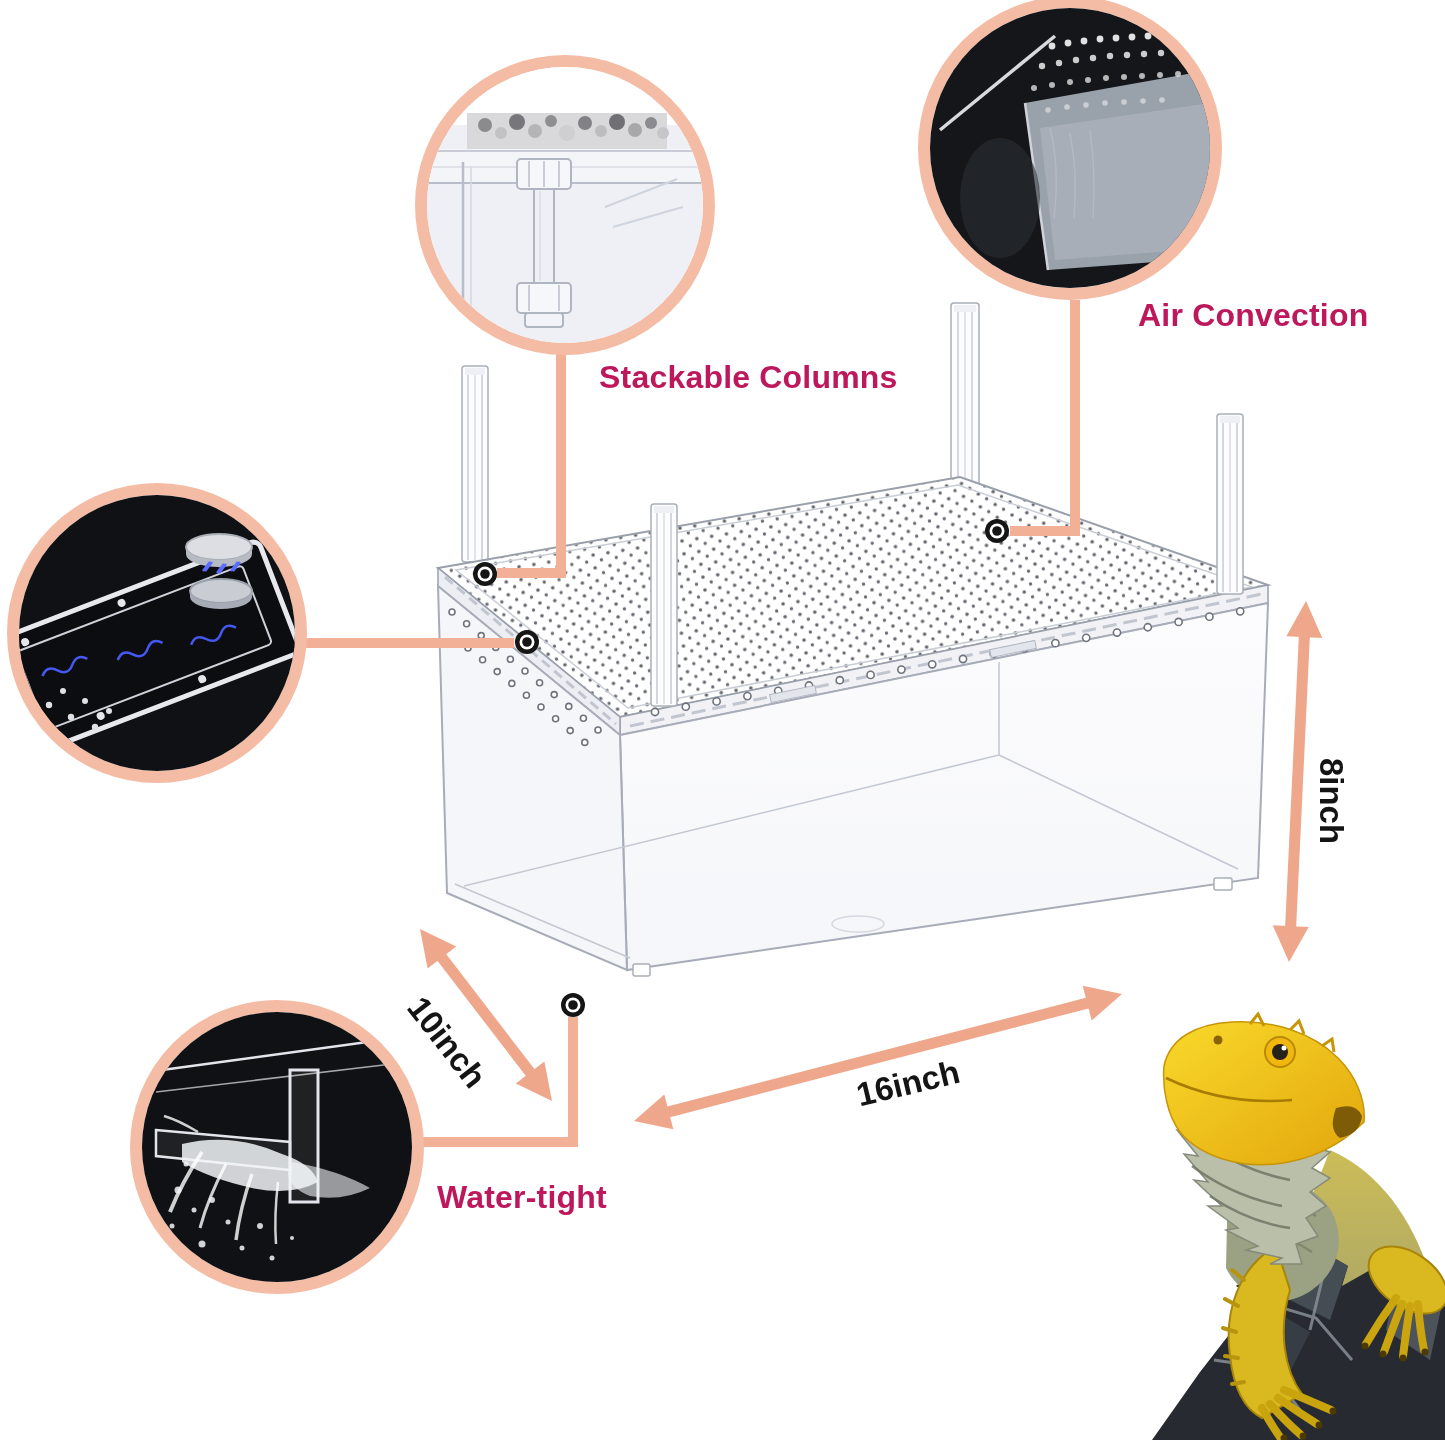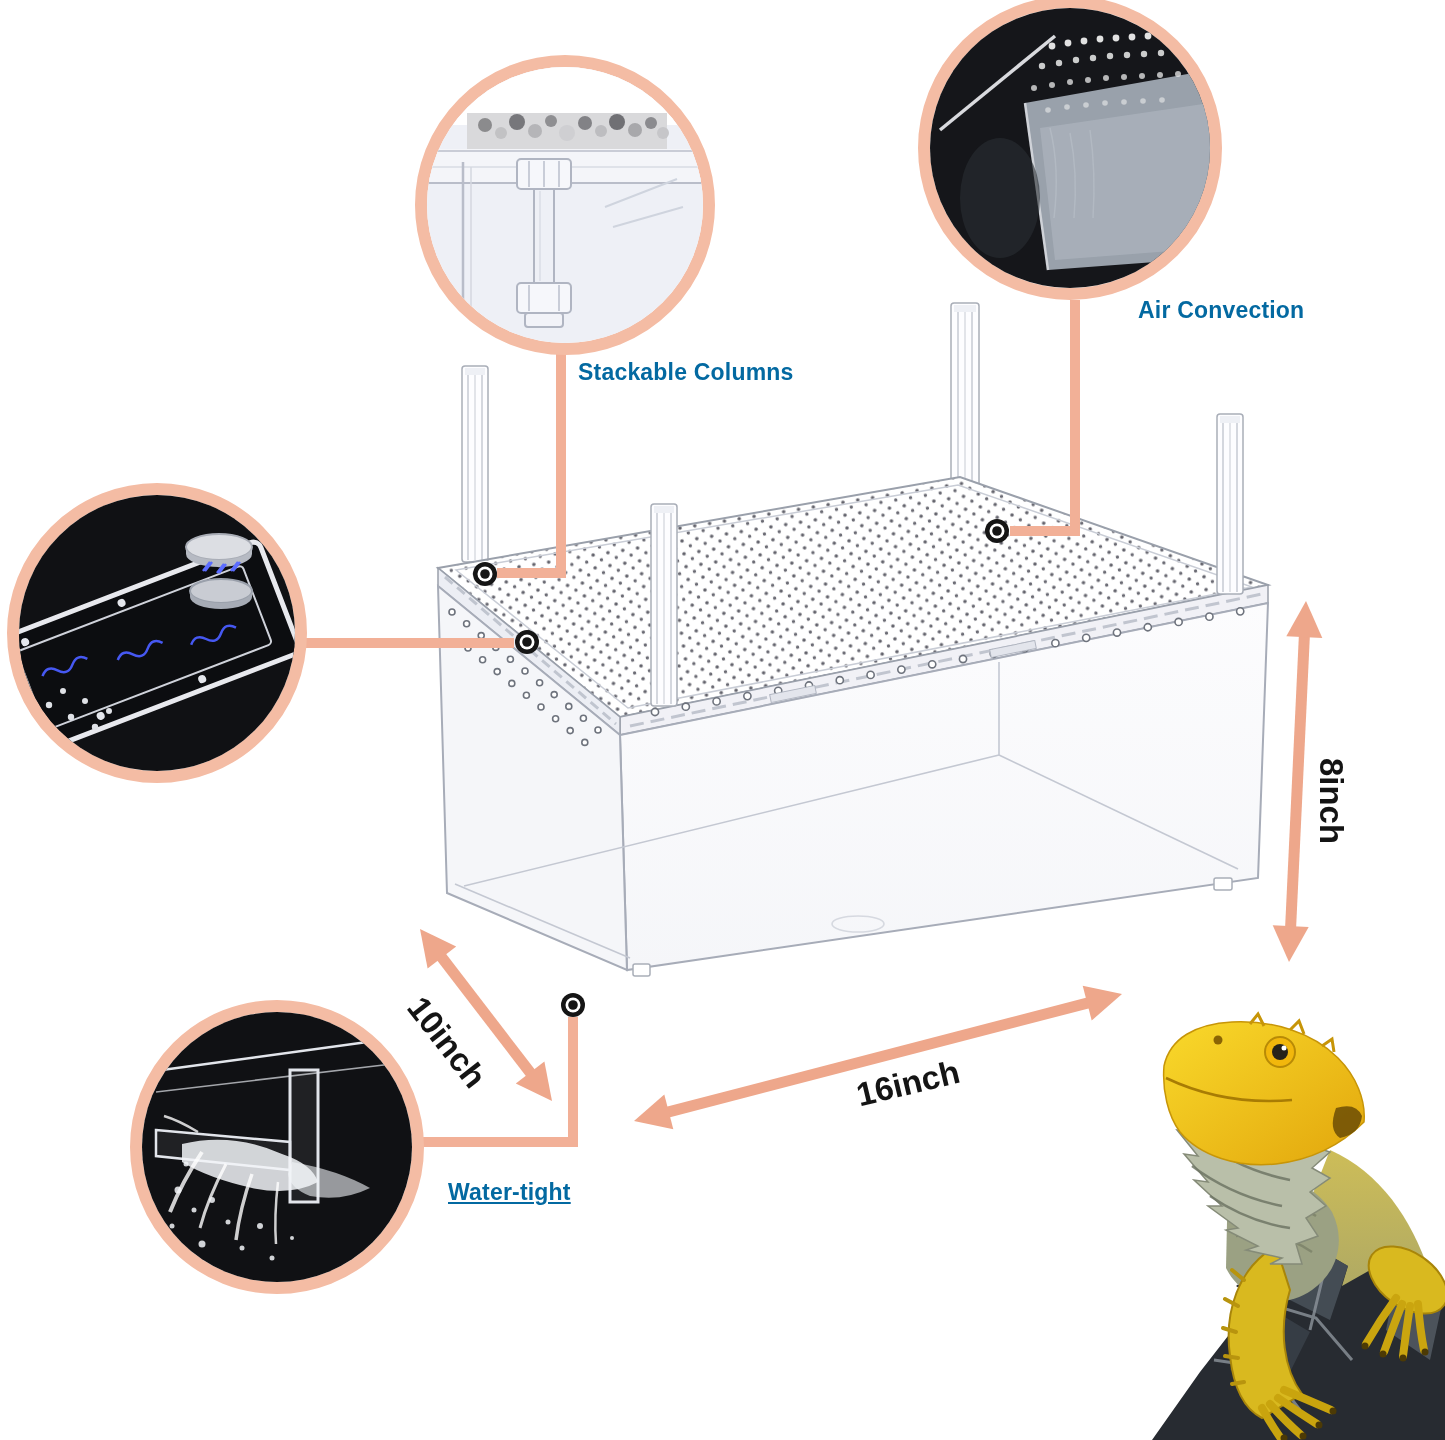--- a/index.html
+++ b/index.html
@@ -7,21 +7,21 @@
     position:relative;width:1445px;height:1440px;background:#ffffff;
     overflow:hidden;font-family:"Liberation Sans",sans-serif;
   }
   #artwork{position:absolute;left:0;top:0;}
   .callout-circle{
     position:absolute;border-radius:50%;overflow:hidden;
     border:12px solid #f4bca4;background:#ffffff;box-sizing:border-box;
   }
   .callout-circle svg{display:block;}
   .feature-label{
-    position:absolute;font-weight:800;font-size:23px;color:#0369a1;
+    position:absolute;font-weight:800;font-size:32px;color:#be185d;
     white-space:nowrap;line-height:1;letter-spacing:0.2px;
   }
   .dim-label{
     position:absolute;font-weight:800;font-size:33px;color:#141414;
     white-space:nowrap;line-height:1;transform-origin:center;
   }
   #label-10inch{transform:translate(-50%,-50%) rotate(52deg);}
   #label-16inch{transform:translate(-50%,-50%) rotate(-13.5deg);}
   #label-8inch{transform:translate(-50%,-50%) rotate(90deg);}
 </style>
@@ -433,20 +433,20 @@
             <circle cx="44" cy="152" r="2.5"></circle>
             <circle cx="130" cy="246" r="2.5"></circle>
           <circle cx="150" cy="226" r="2"></circle>
             <circle cx="30" cy="214" r="2.5"></circle>
             <circle cx="80, " cy="158" r="2"></circle>
         </g>
       </g>
     </svg>
   </div>
 
-  <div class="feature-label" id="label-stackable" style="left:578px;top:361px;">Stackable Columns</div>
+  <div class="feature-label" id="label-stackable" style="left:599px;top:361px;">Stackable Columns</div>
   <div class="feature-label" id="label-air" style="left:1138px;top:299px;">Air Convection</div>
-  <div class="feature-label" id="label-water" style="left:448px;top:1181px;text-decoration:underline;">Water-tight</div>
+  <div class="feature-label" id="label-water" style="left:437px;top:1181px;">Water-tight</div>
 
   <div class="dim-label" id="label-10inch" style="left:447px;top:1042px;">10inch</div>
   <div class="dim-label" id="label-16inch" style="left:908px;top:1083px;">16inch</div>
   <div class="dim-label" id="label-8inch" style="left:1331px;top:801px;">8inch</div>
 </div>
 
 </body></html>

